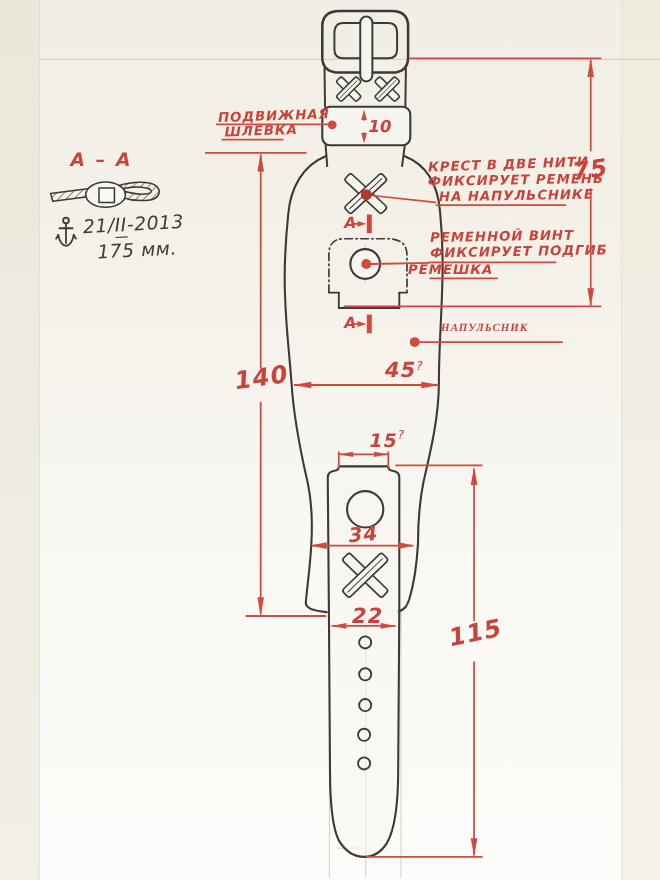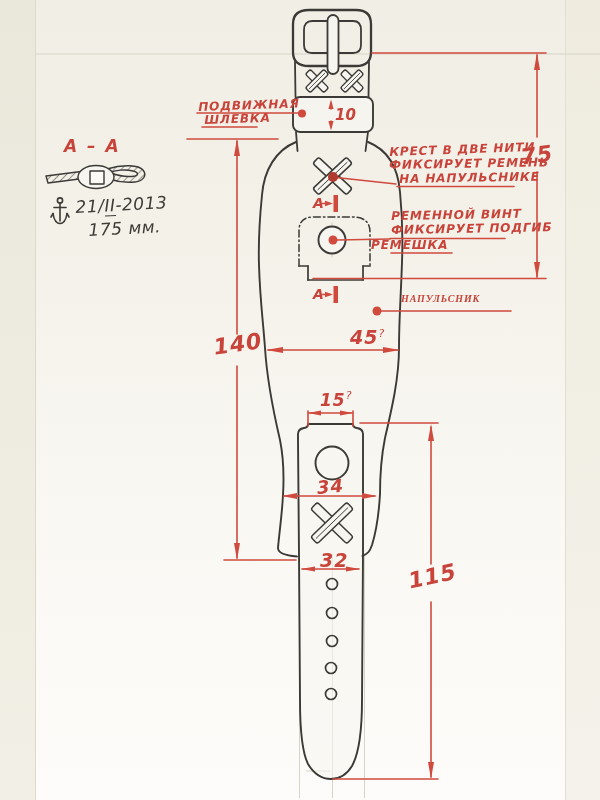--- a/index.html
+++ b/index.html
@@ -243,27 +243,27 @@
   <span class="lbl red" style="left:313px;top:286px;font-size:14px;font-weight:bold;">А</span>
 
   <span class="lbl red red-note" style="left:401px;top:293px;font-size:10px;font-family:Liberation Serif, serif;">НАПУЛЬСНИК</span>
 
   <span class="lbl red red-dim-lg" style="left:212px;top:335px;transform:rotate(-8deg);">140</span>
 
   <span class="lbl" style="left:322px;top:326px;margin-left:28px;">
     <span class="red red-dim">45</span><span class="red sup">?</span>
   </span>
 
-  <span class="lbl" style="left:320px;top:389px;text-align:right;">
+  <span class="lbl" style="left:336px;top:389px;text-align:right;">
     <span class="red red-dim" style="font-size:17px;">15</span><span class="red sup">?</span>
   </span>
 
   <span class="lbl red red-dim" style="left:316px;top:477px;font-size:18px;transform:rotate(-5deg);">34</span>
 
-  <span class="lbl red red-dim" style="left:320px;top:549px;">32</span>
+  <span class="lbl red red-dim" style="left:320px;top:549px;">22</span>
 
   <span class="lbl red red-dim-lg" style="left:406px;top:569px;transform:rotate(-12deg);">115</span>
 
   <span class="lbl pencil" style="left:75px;top:197px;transform:rotate(-3deg);">
     <span>21/</span><span class="u">II</span><span>-2013</span>
   </span>
   <span class="lbl pencil" style="left:88px;top:220px;transform:rotate(-3deg);">175 мм.</span>
 </div>
 
 </body></html>

